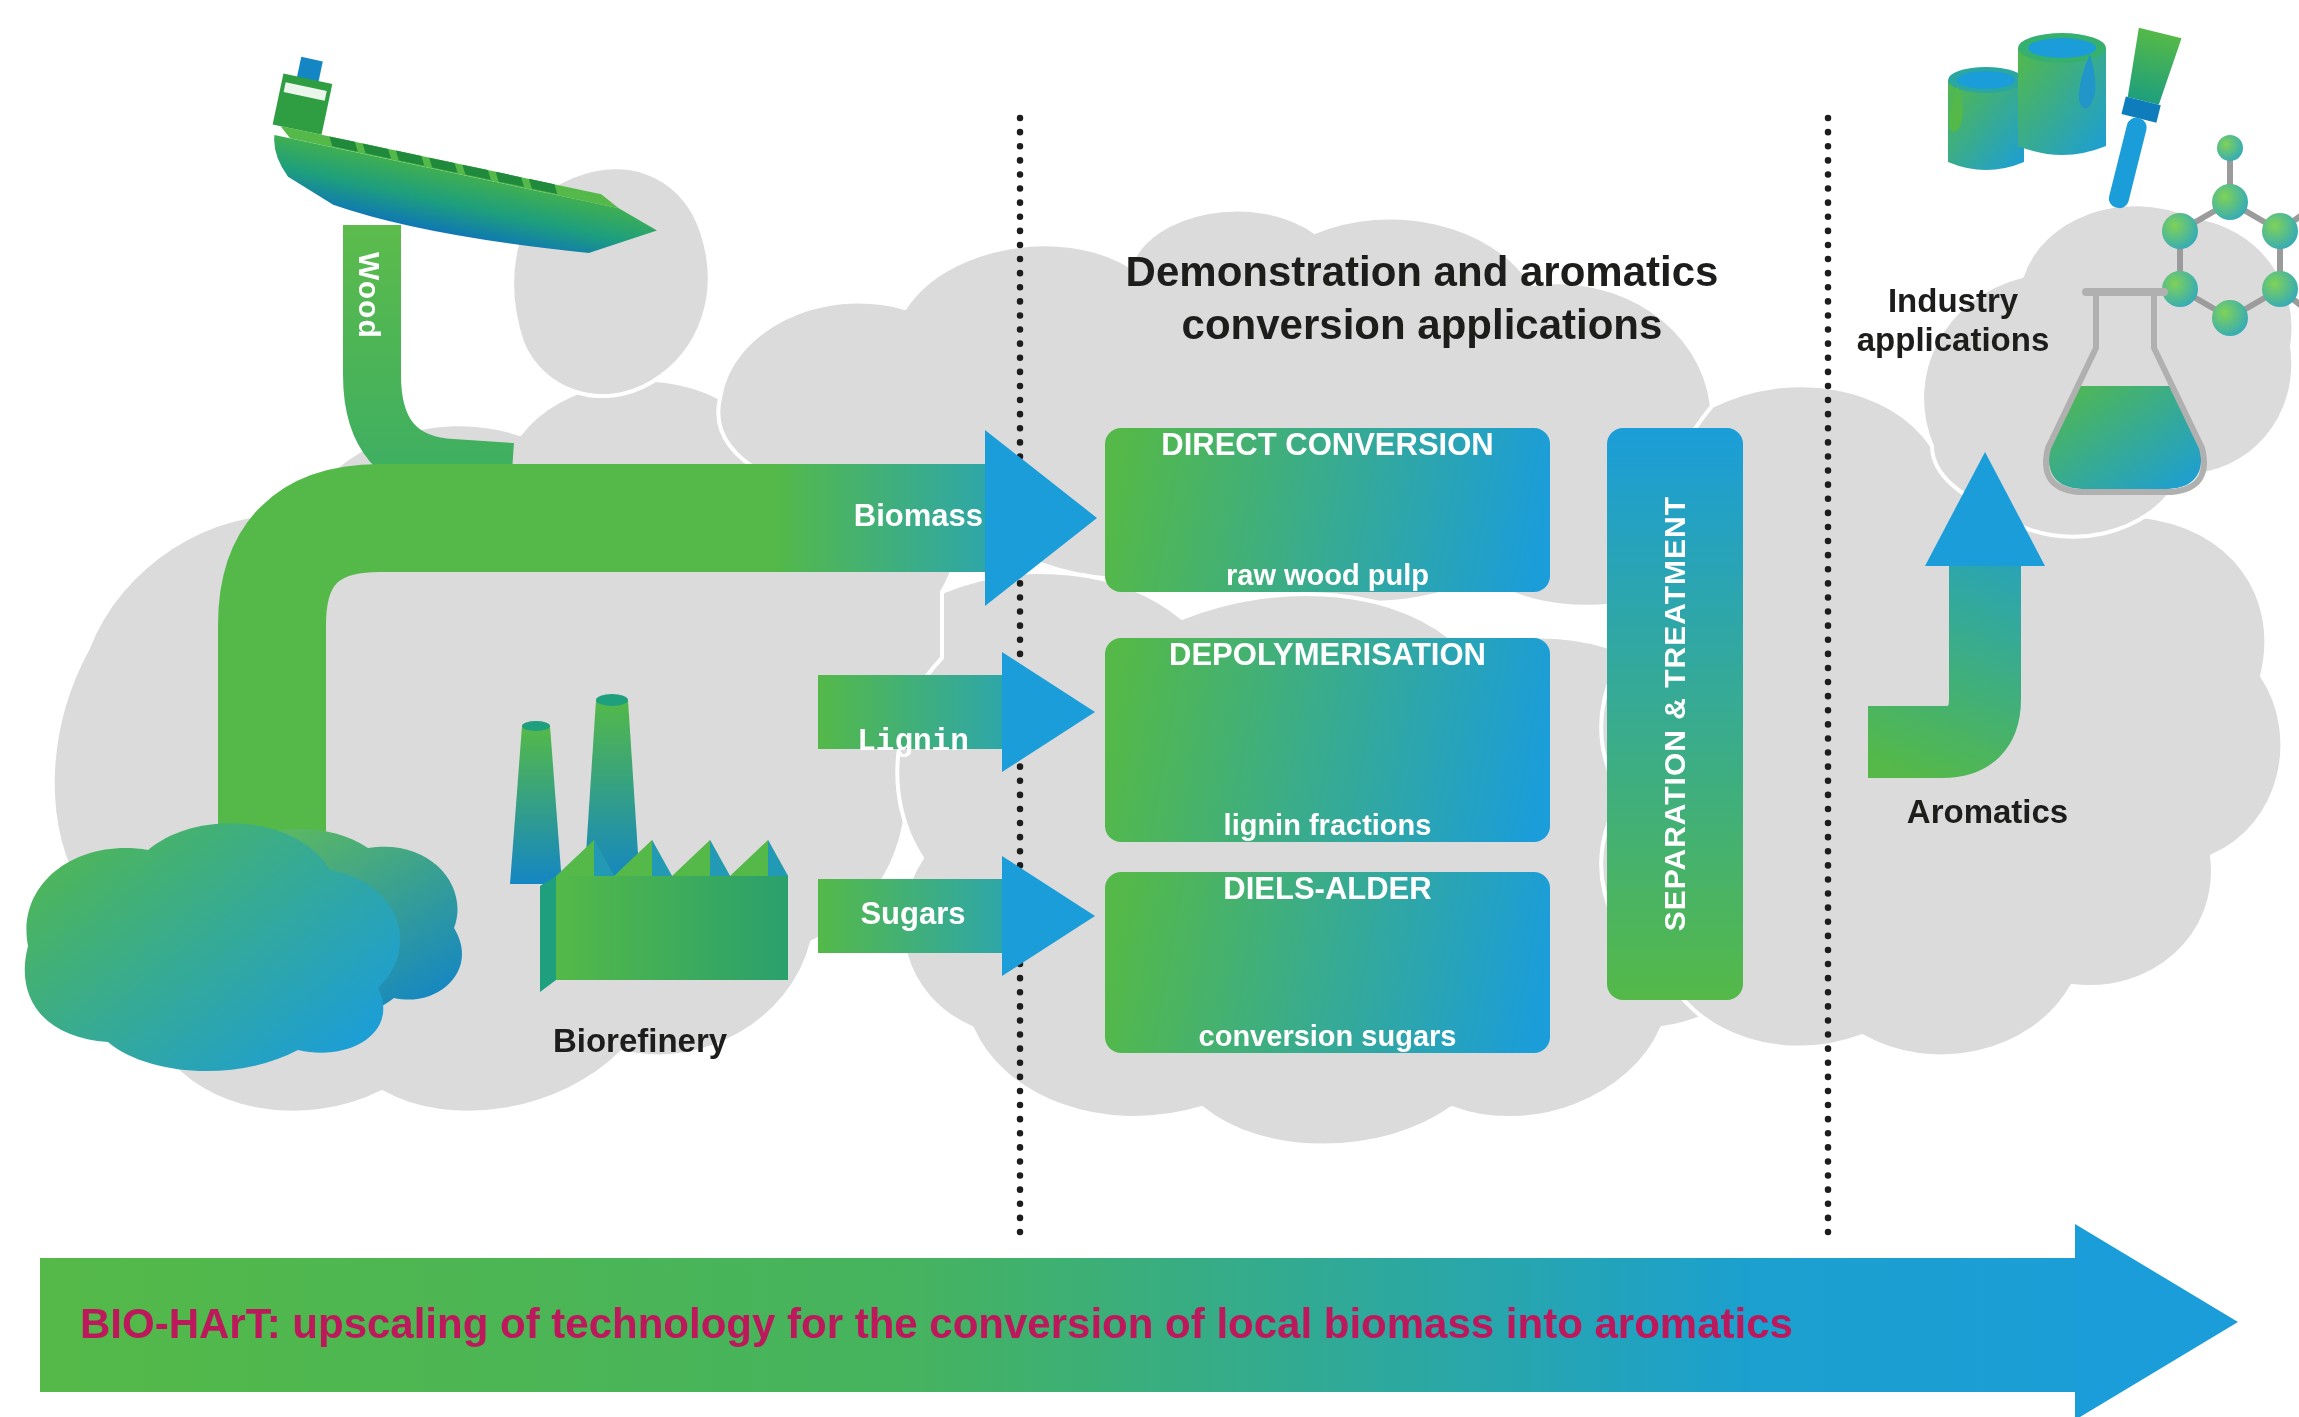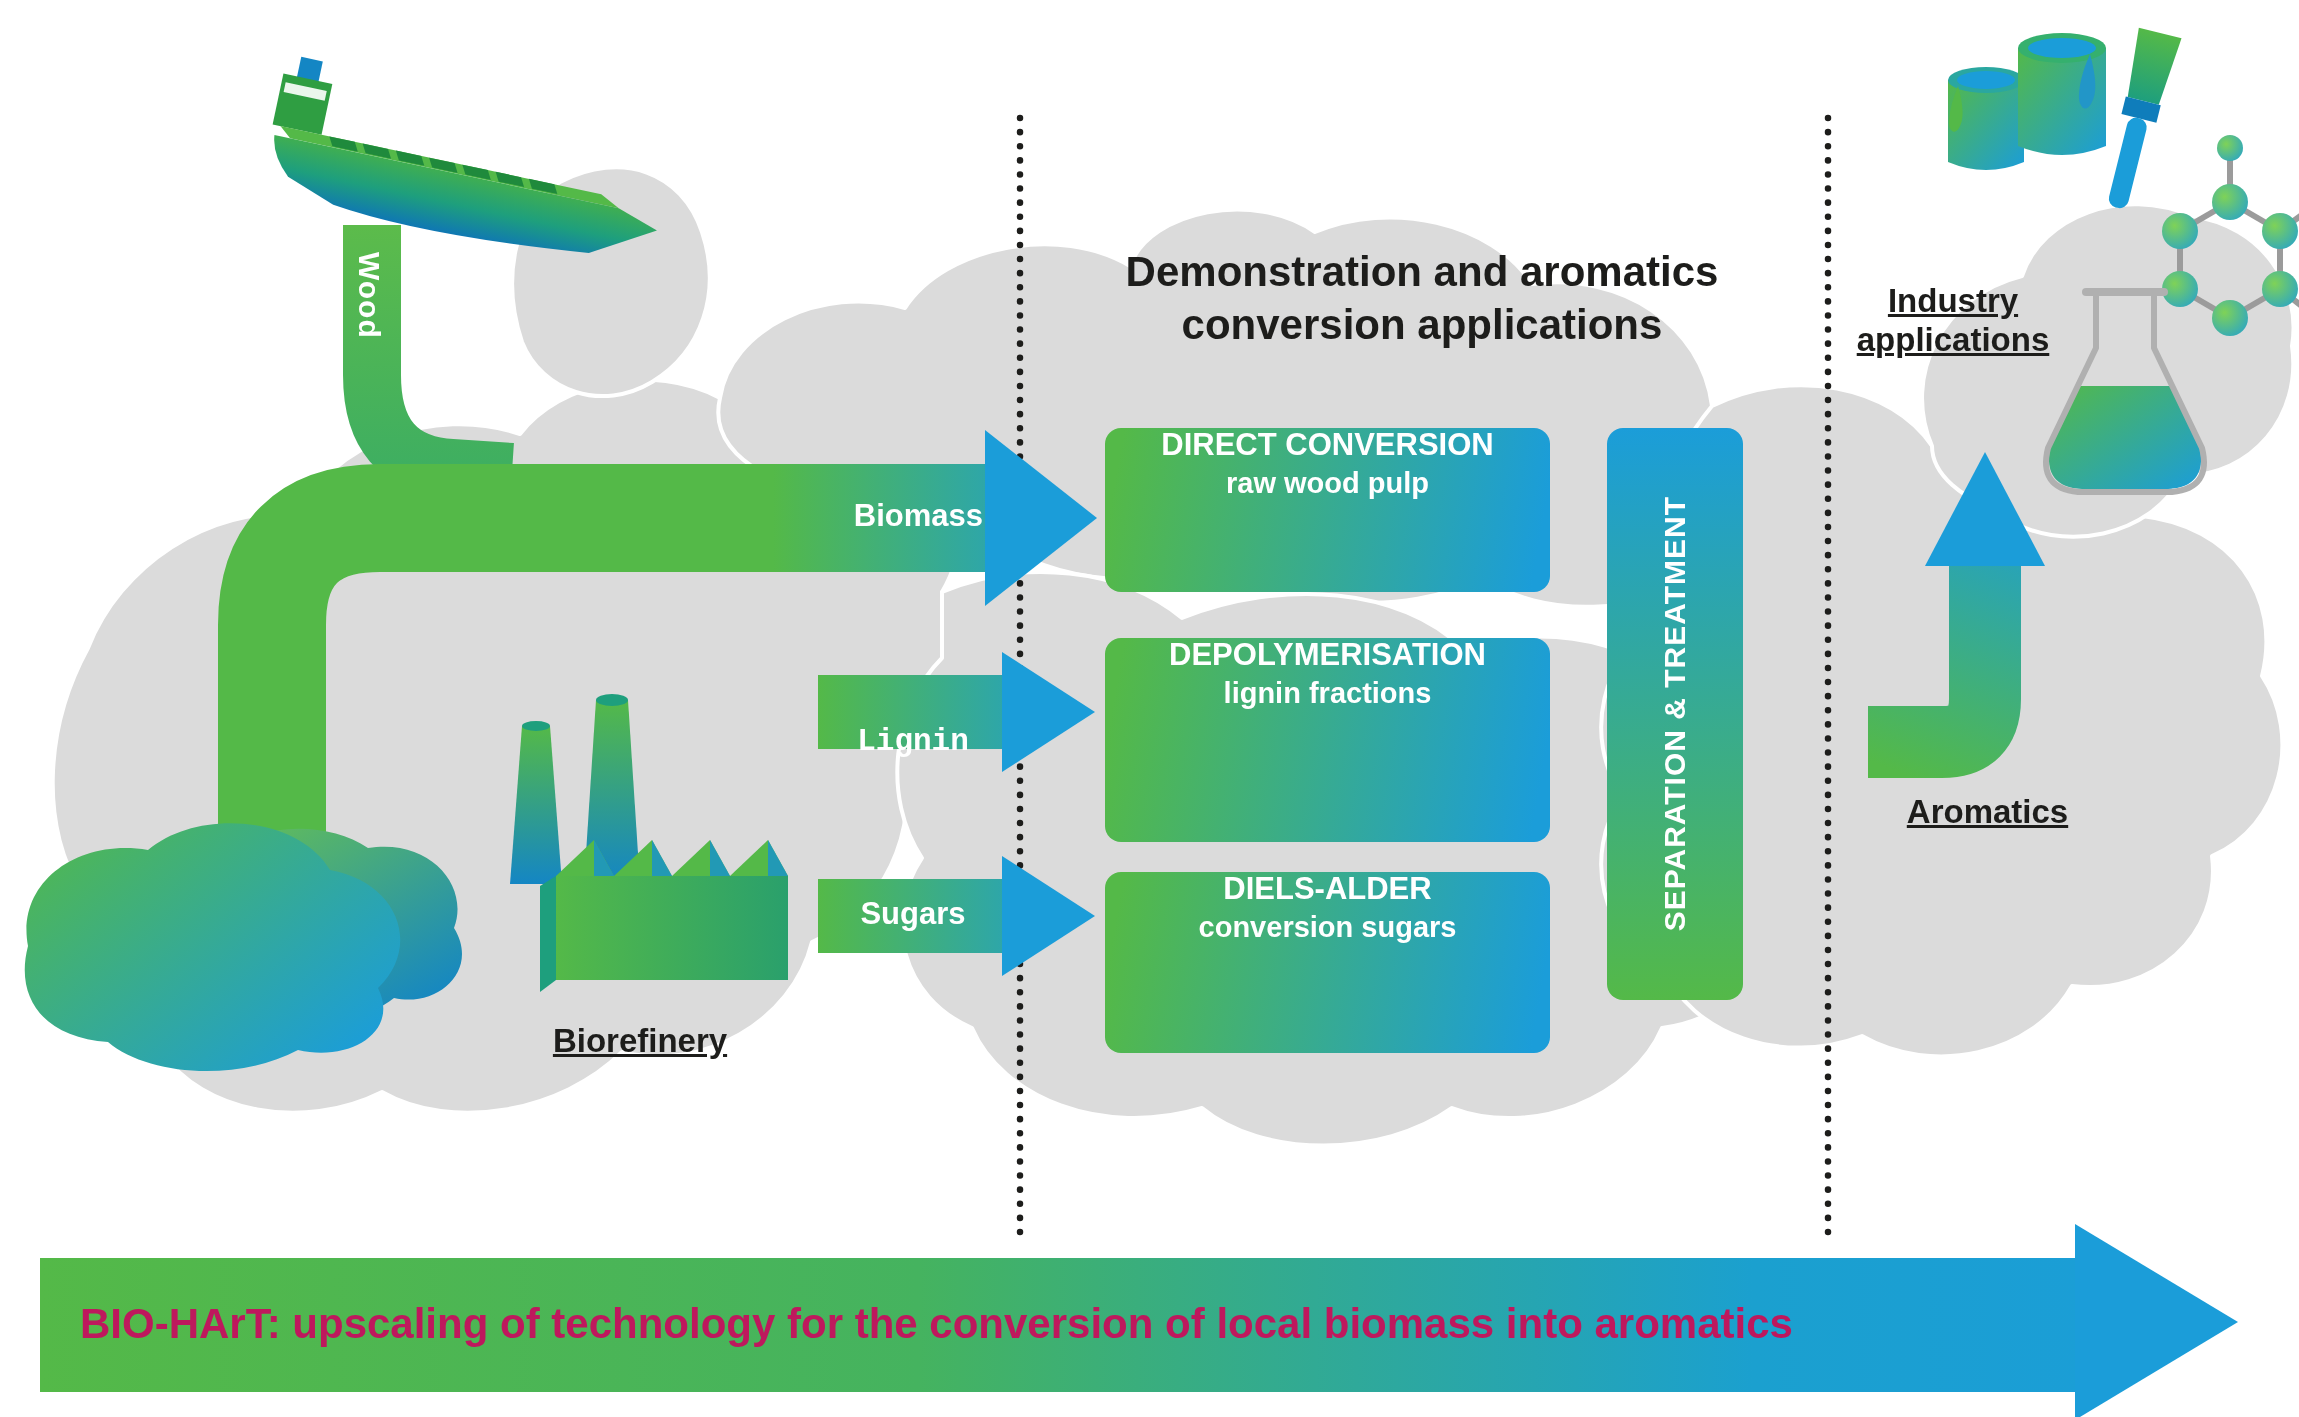--- a/index.html
+++ b/index.html
@@ -3,34 +3,34 @@
 <meta charset="utf-8">
 <style>
   html,body{margin:0;padding:0;background:#ffffff;}
   .stage{
     position:relative;width:2299px;height:1417px;overflow:hidden;background:#fff;
     font-family:"Liberation Sans", sans-serif;
   }
   .bg{position:absolute;left:0;top:0;width:2299px;height:1417px;}
   .abs{position:absolute;}
   .flow-label{position:absolute;color:#fff;font-weight:bold;font-size:31px;text-align:center;}
-  .dark-label{position:absolute;color:#1d1d1b;font-weight:bold;font-size:33px;text-align:center;text-decoration:underline;}
+  .dark-label{position:absolute;color:#1d1d1b;font-weight:bold;font-size:33px;text-align:center;}
   .wood-label{
     position:absolute;left:352px;top:252px;color:#fff;font-weight:bold;font-size:30px;
     writing-mode:vertical-rl;letter-spacing:1px;
   }
   .center-title{
     position:absolute;left:1062px;top:246px;width:720px;text-align:center;
     color:#1d1d1b;font-weight:bold;font-size:42px;line-height:1.26;
   }
   .pbox{
     position:absolute;left:1105px;width:445px;border-radius:16px;
     background:linear-gradient(100deg,#54b948 4%,#1b9dd9 96%);
-    color:#fff;display:flex;flex-direction:column;justify-content:flex-start;align-items:center;
-    gap:6px;text-align:center;
+    color:#fff;display:flex;flex-direction:column;justify-content:space-between;align-items:center;
+    gap:23px;text-align:center;
   }
   .pbox .t{font-size:31px;font-weight:bold;line-height:1.1;}
   .pbox .s{font-size:29px;font-weight:bold;line-height:1.1;}
   .box1{top:428px;height:164px;}
   .box2{top:638px;height:204px;}
   .box3{top:872px;height:181px;}
   .sep{
     position:absolute;left:1607px;top:428px;width:136px;height:572px;border-radius:16px;
     background:linear-gradient(180deg,#1b9dd9,#54b948);
     display:flex;align-items:center;justify-content:center;

